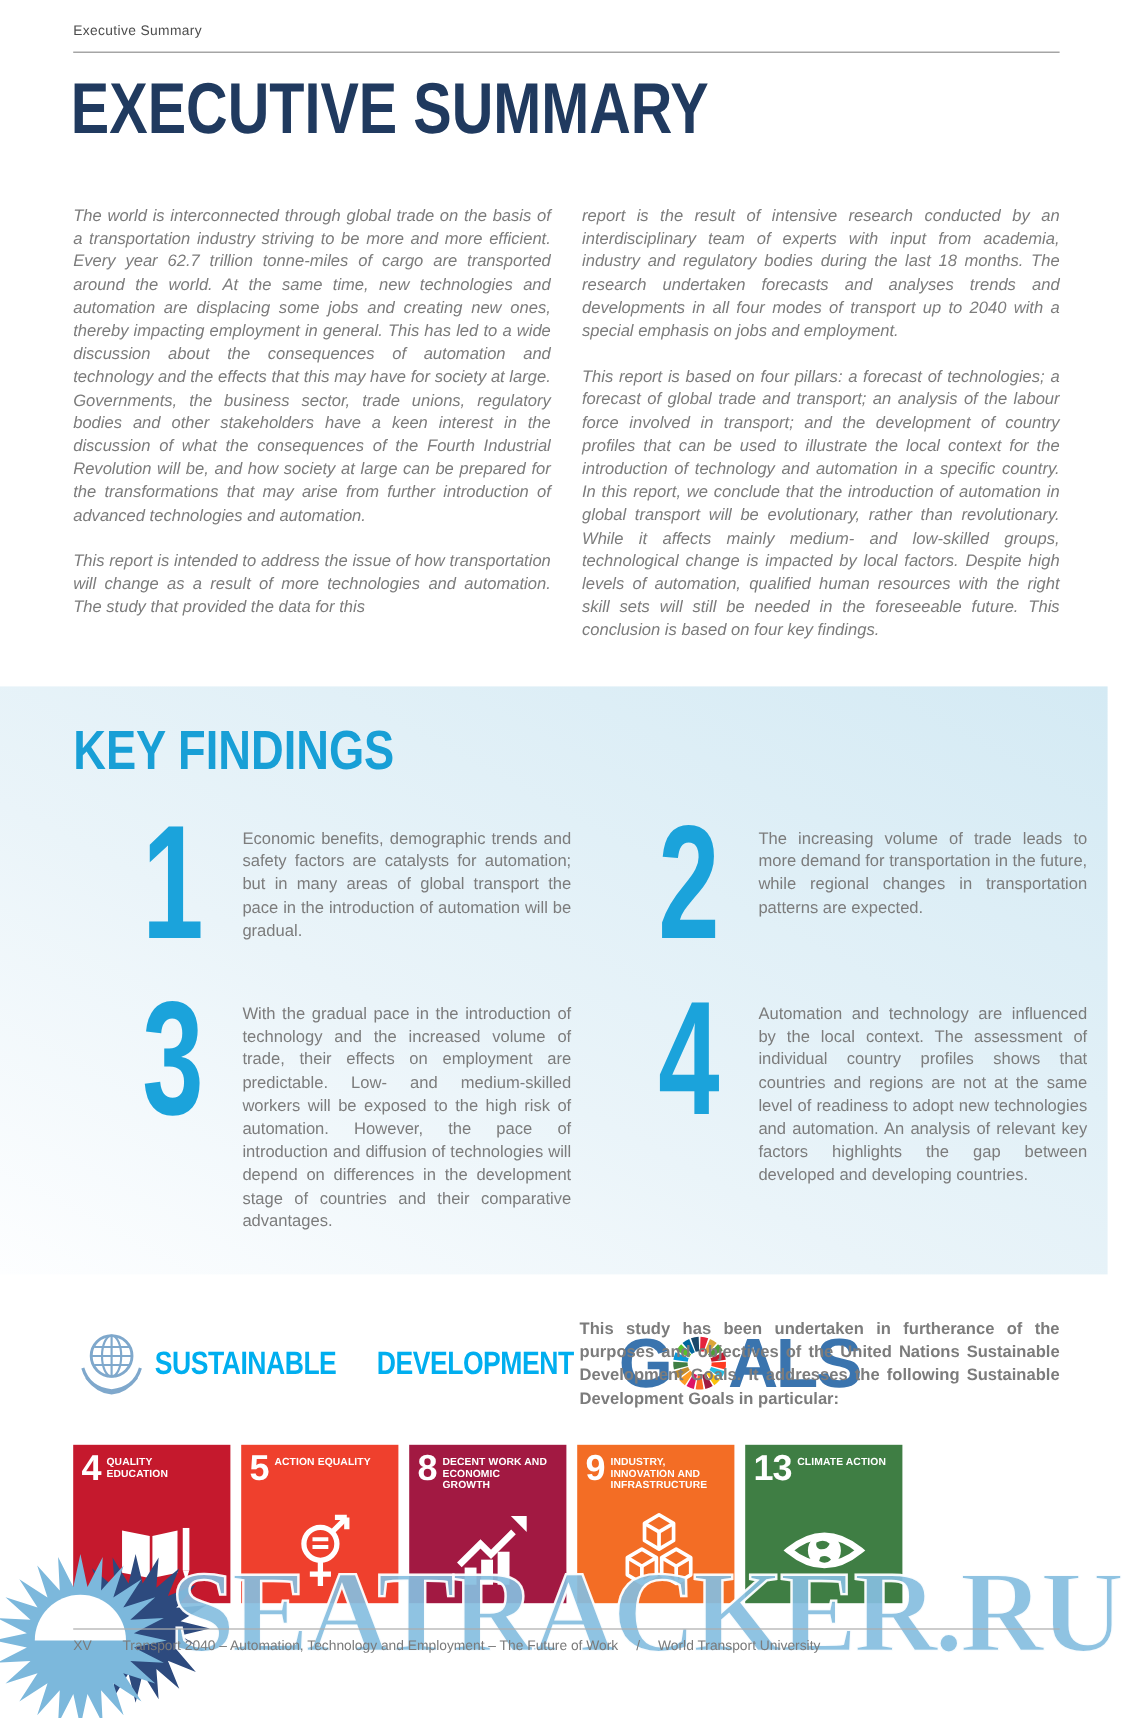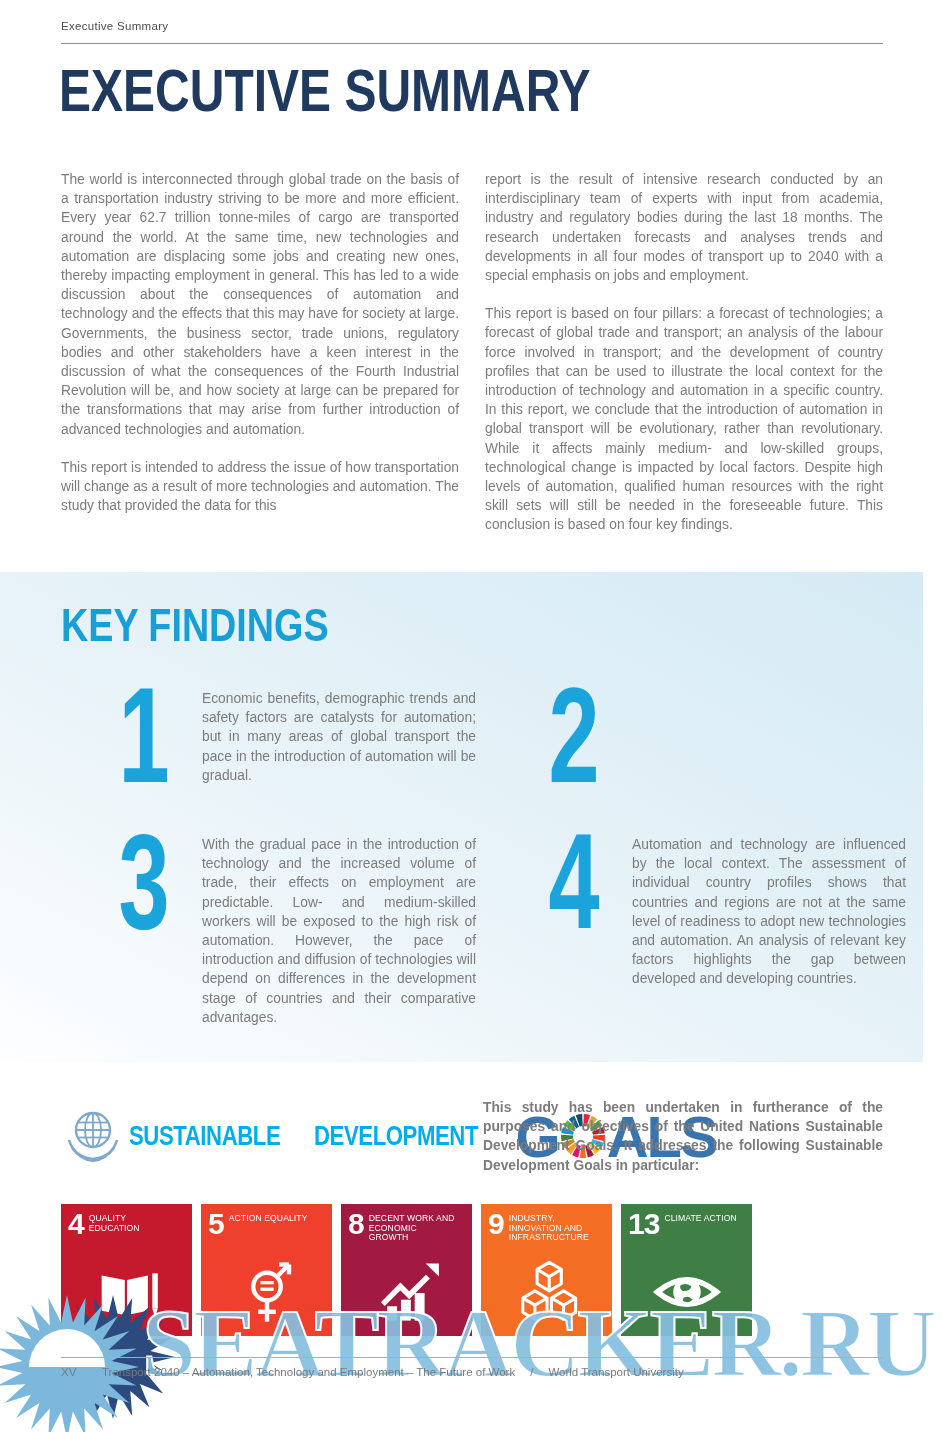--- a/index.html
+++ b/index.html
@@ -10,21 +10,21 @@
   
   .header-label { position:absolute; left:61px; top:20px; font-size:11.5px; color:#4d4d4d; letter-spacing:.3px; }
   .header-rule  { position:absolute; left:61px; top:43px; width:822px; height:1px; background:#8f8f8f; z-index:3; }
   
   .page-title {
     position:absolute; left:59px; top:56px; margin:0; font-size:60px; font-weight:bold;
     color:#203a5f; white-space:nowrap; transform:scaleX(.8); transform-origin:left top; letter-spacing:0;
   }
   
   .columns { position:absolute; left:61px; top:170px; width:822px; display:flex; gap:26px; }
-  .col { width:398px; font-size:13.8px; line-height:19.2px; color:#7c7c7c; text-align:justify; }
+  .col { width:398px; font-size:13.8px; line-height:19.2px; color:#7c7c7c; text-align:justify;font-style:italic; }
   .col p { margin:0 0 19px 0; }
   
   .findings-band {
     position:absolute; left:0; top:572px; width:923px; height:490px;
     background:linear-gradient(to top right, #fdfeff 0%, #eaf4f9 40%, #d4eaf4 100%);
   }
   .kf-title {
     position:absolute; left:61px; top:26px; font-size:46px; font-weight:bold; color:#189fd6;
     transform:scaleX(.82); transform-origin:left top; white-space:nowrap;
   }
@@ -48,21 +48,21 @@
     transform:scaleX(.82); transform-origin:left center; white-space:nowrap; letter-spacing:-.5px;
   }
   .goals-word { display:flex; align-items:center; margin-left:2px; font-size:58px; font-weight:bold; color:#3a74ae; letter-spacing:-2px; }
   .goals-word .wheel { margin:0 1px; }
   .sdg-text { width:400px; margin-left:26px; font-size:13.8px; line-height:19.2px; color:#7c7c7c; text-align:justify;font-weight:bold; }
   
   .sdg-tiles { position:absolute; left:61px; top:1204px; display:flex; gap:9px; z-index:2; }
   .tile { position:relative; width:131px; height:132px; color:#fff; }
   .tile-head { display:flex; gap:5px; padding:7px 5px 0 7px; }
   .tile-number { font-size:30px; line-height:26px; font-weight:bold; letter-spacing:-1px; }
-  .tile-title { font-size:8.6px; line-height:9.6px; font-weight:normal; padding-top:3px; max-width:88px; letter-spacing:.1px; }
+  .tile-title { font-size:8.6px; line-height:9.6px; font-weight:bold; padding-top:3px; max-width:88px; letter-spacing:.1px; }
   .tile-icon { position:absolute; left:0; right:0; top:48px; bottom:4px; display:flex; align-items:center; justify-content:center; }
   
   .footer-rule { position:absolute; left:61px; top:1357px; width:822px; height:1px; background:#adadad; z-index:20; }
   .footer { position:absolute; left:61px; top:1366px; width:860px; font-size:11.5px; color:#7a7a7a; display:flex; z-index:21; white-space:nowrap; }
   .footer .pn { width:41px; }
   .footer .f-sep { margin:0 15px; }
   
   .wm-text {
     position:absolute; left:142px; top:1288px; z-index:10; white-space:nowrap;
     font-family:"Liberation Serif", serif; font-weight:bold; font-size:97px; letter-spacing:-3px;
@@ -93,20 +93,21 @@
 
   <div class="findings-band">
     <div class="kf-title">KEY FINDINGS</div>
     <div class="findings-grid">
       <div class="finding">
         <div class="finding-number">1</div>
         <div class="finding-text">Economic benefits, demographic trends and safety factors are catalysts for automation; but in many areas of global transport the pace in the introduction of automation will be gradual.</div>
       </div>
       <div class="finding">
         <div class="finding-number">2</div>
+        <div class="finding-text">The increasing volume of trade leads to more demand for transportation in the future, while regional changes in transportation patterns are expected.</div>
       </div>
       <div class="finding">
         <div class="finding-number">3</div>
         <div class="finding-text">With the gradual pace in the introduction of technology and the increased volume of trade, their effects on employment are predictable. Low- and medium-skilled workers will be exposed to the high risk of automation. However, the pace of introduction and diffusion of technologies will depend on differences in the development stage of countries and their comparative advantages.</div>
       </div>
       <div class="finding">
         <div class="finding-number">4</div>
         <div class="finding-text">Automation and technology are influenced by the local context. The assessment of individual country profiles shows that countries and regions are not at the same level of readiness to adopt new technologies and automation. An analysis of relevant key factors highlights the gap between developed and developing countries.</div>
       </div>
     </div>

